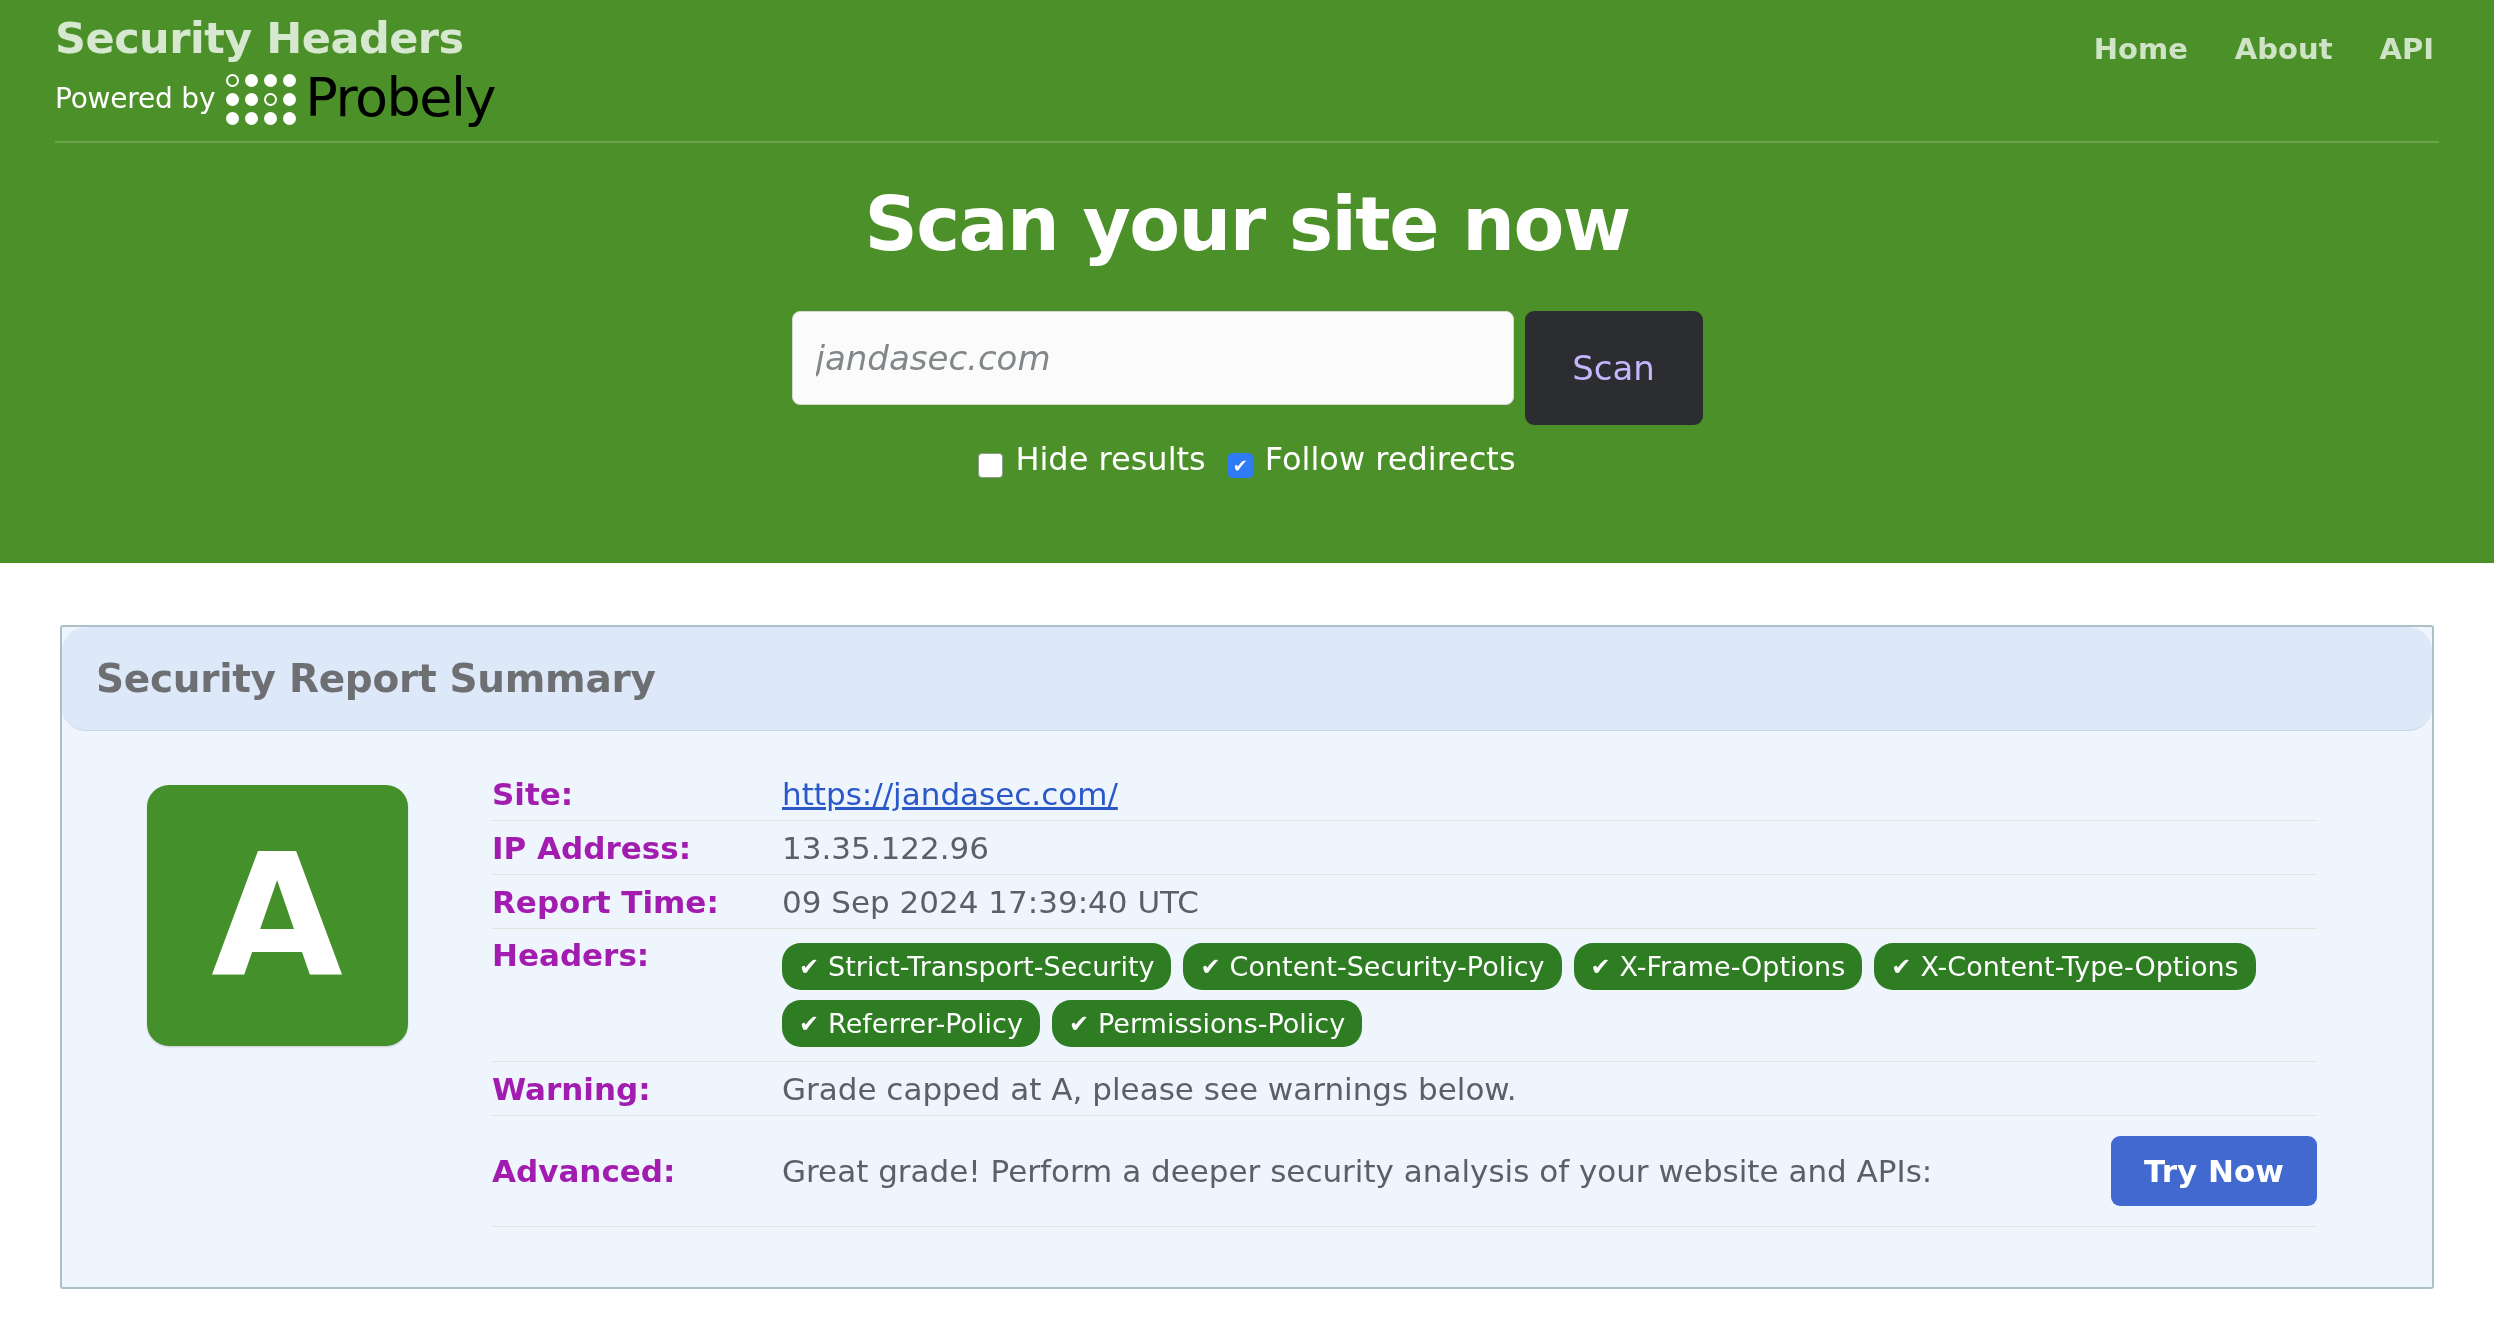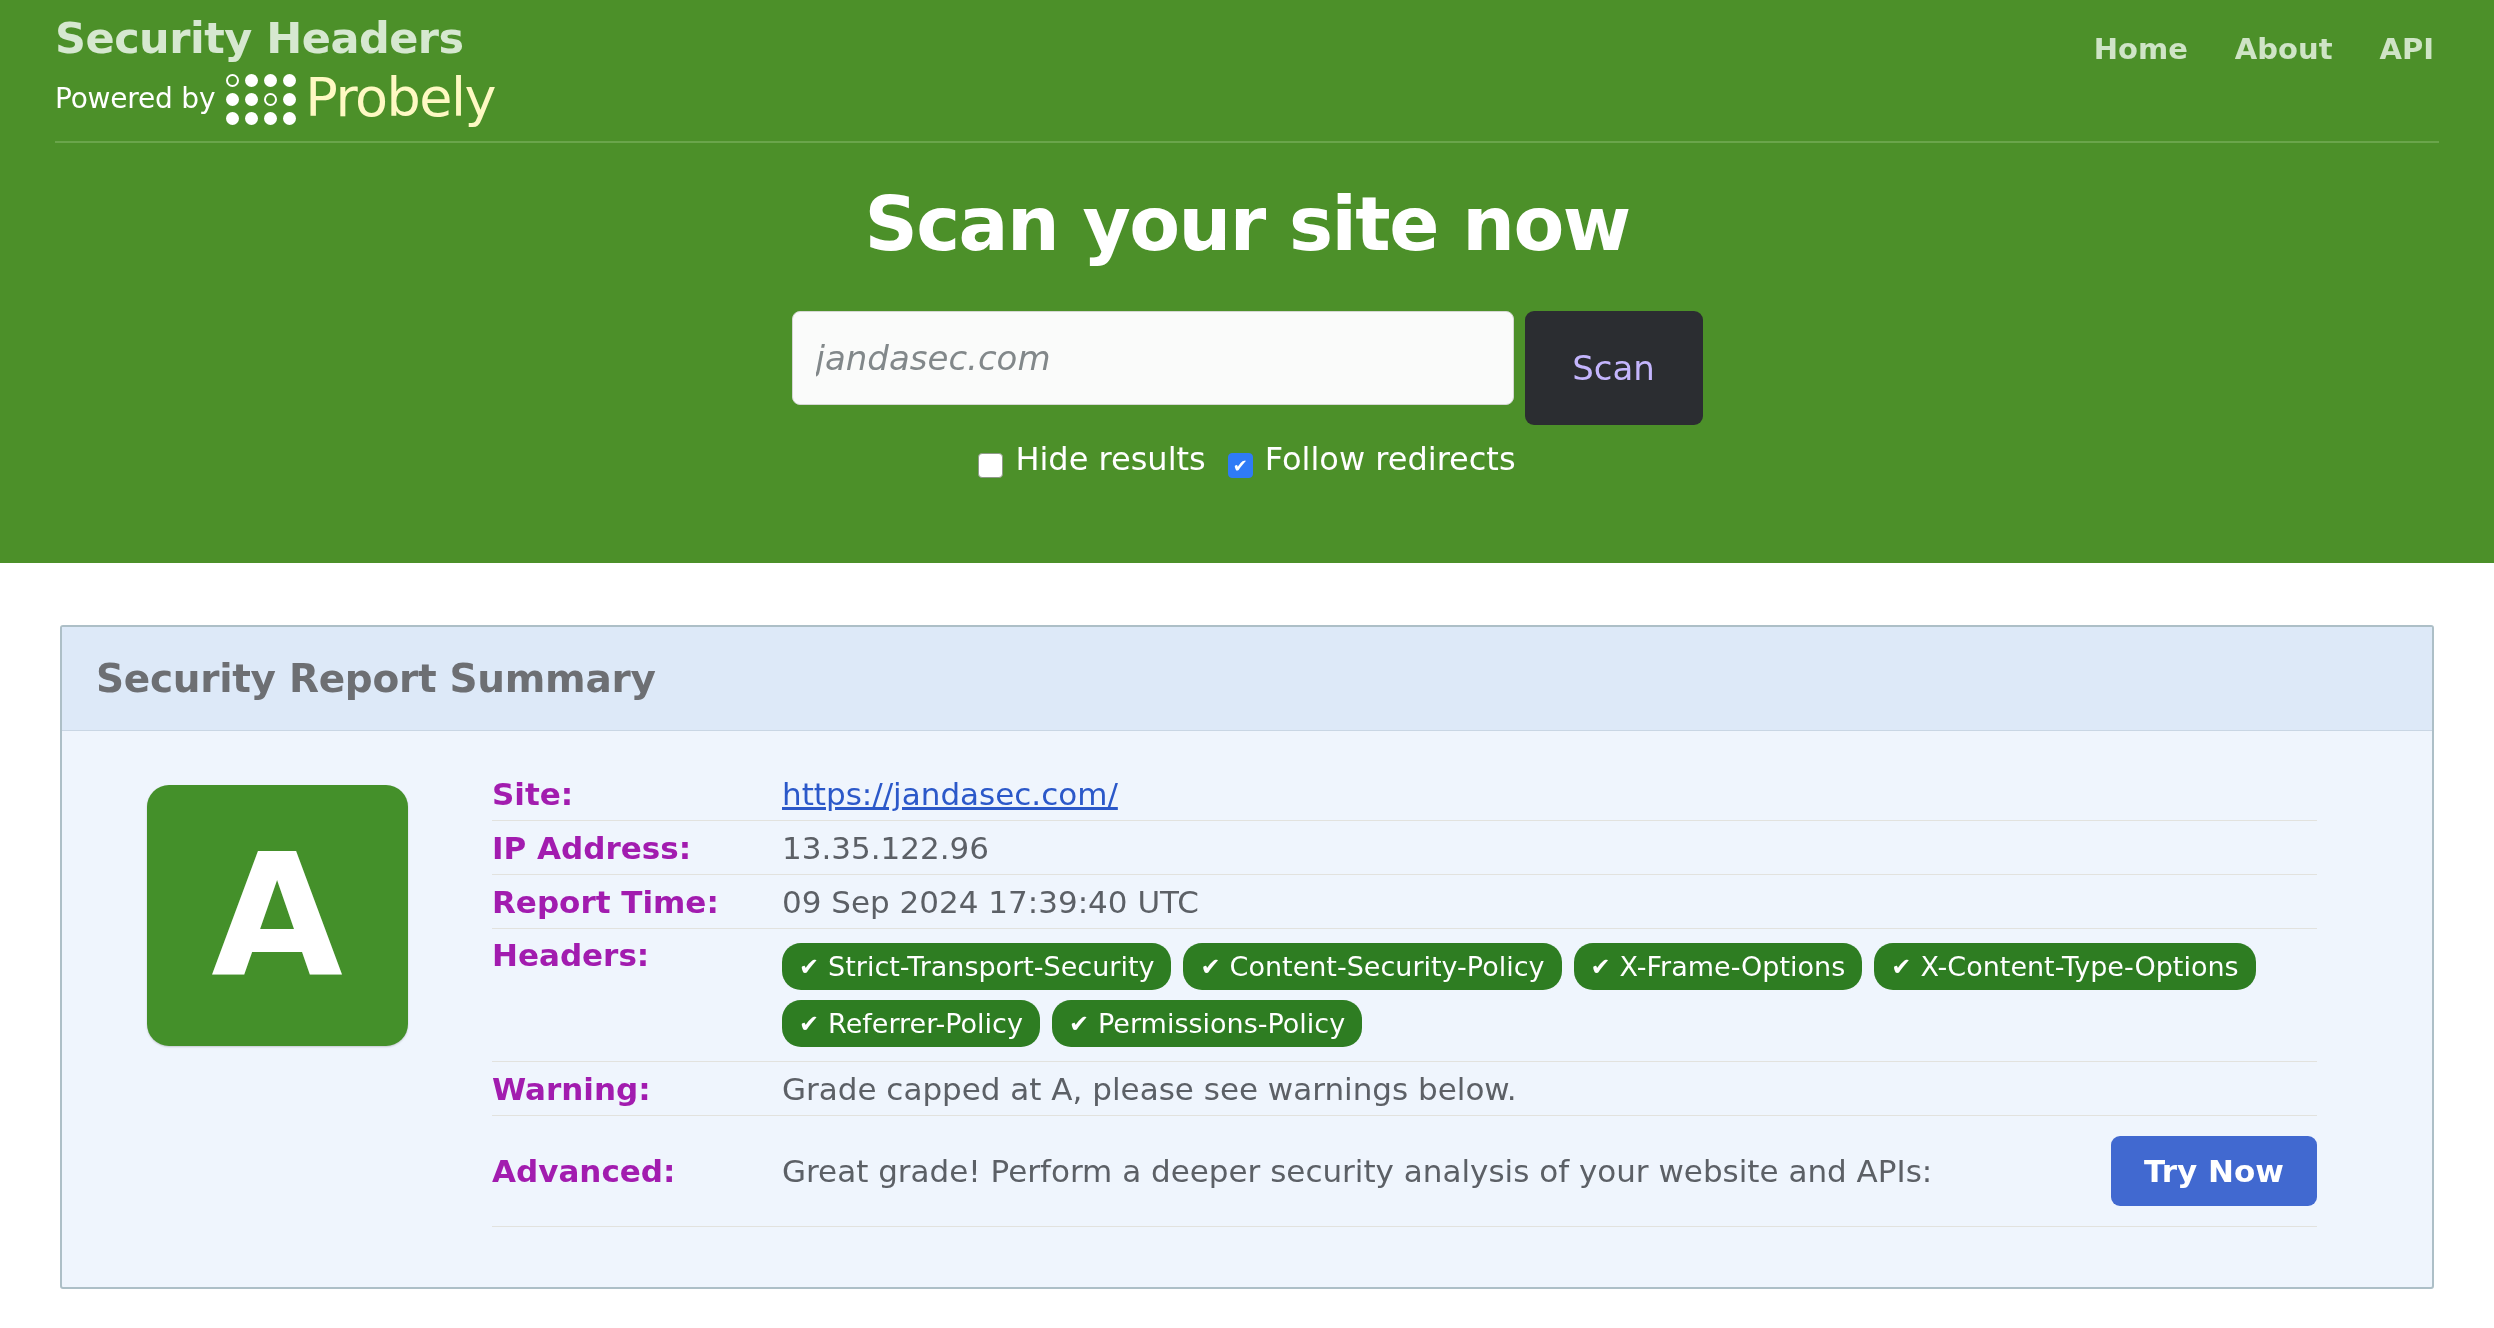--- a/index.html
+++ b/index.html
@@ -70,21 +70,21 @@
     border-radius: 50%;
     background: #ffffff;
   }
   .dot.hollow {
     background: transparent;
     border: 2px solid #ffffff;
   }
 
   .probely-word {
     font-size: 54px;
-    color: #fef9c3;
+    color: #000000;
     font-family: "DejaVu Sans", sans-serif;
     font-weight: 400;
     letter-spacing: -1.5px;
     line-height: 1;
     margin-left: 2px;
   }
 
   .nav {
     display: flex;
     align-items: center;
@@ -199,20 +199,21 @@
     border: 2px solid #adbfc7;
     border-radius: 3px;
     background: #eff5fd;
     overflow: hidden;
   }
 
   .card-header {
     background: #dde9f8;
     border-bottom: 1px solid #c9d6e4;
     padding: 29px 34px;
+    border-radius: 24px;
   }
   .card-title {
     font-size: 39px;
     font-weight: bold;
     color: #6d6f73;
     font-family: "DejaVu Sans", sans-serif;
     letter-spacing: -0.3px;
   }
 
   .card-body {

